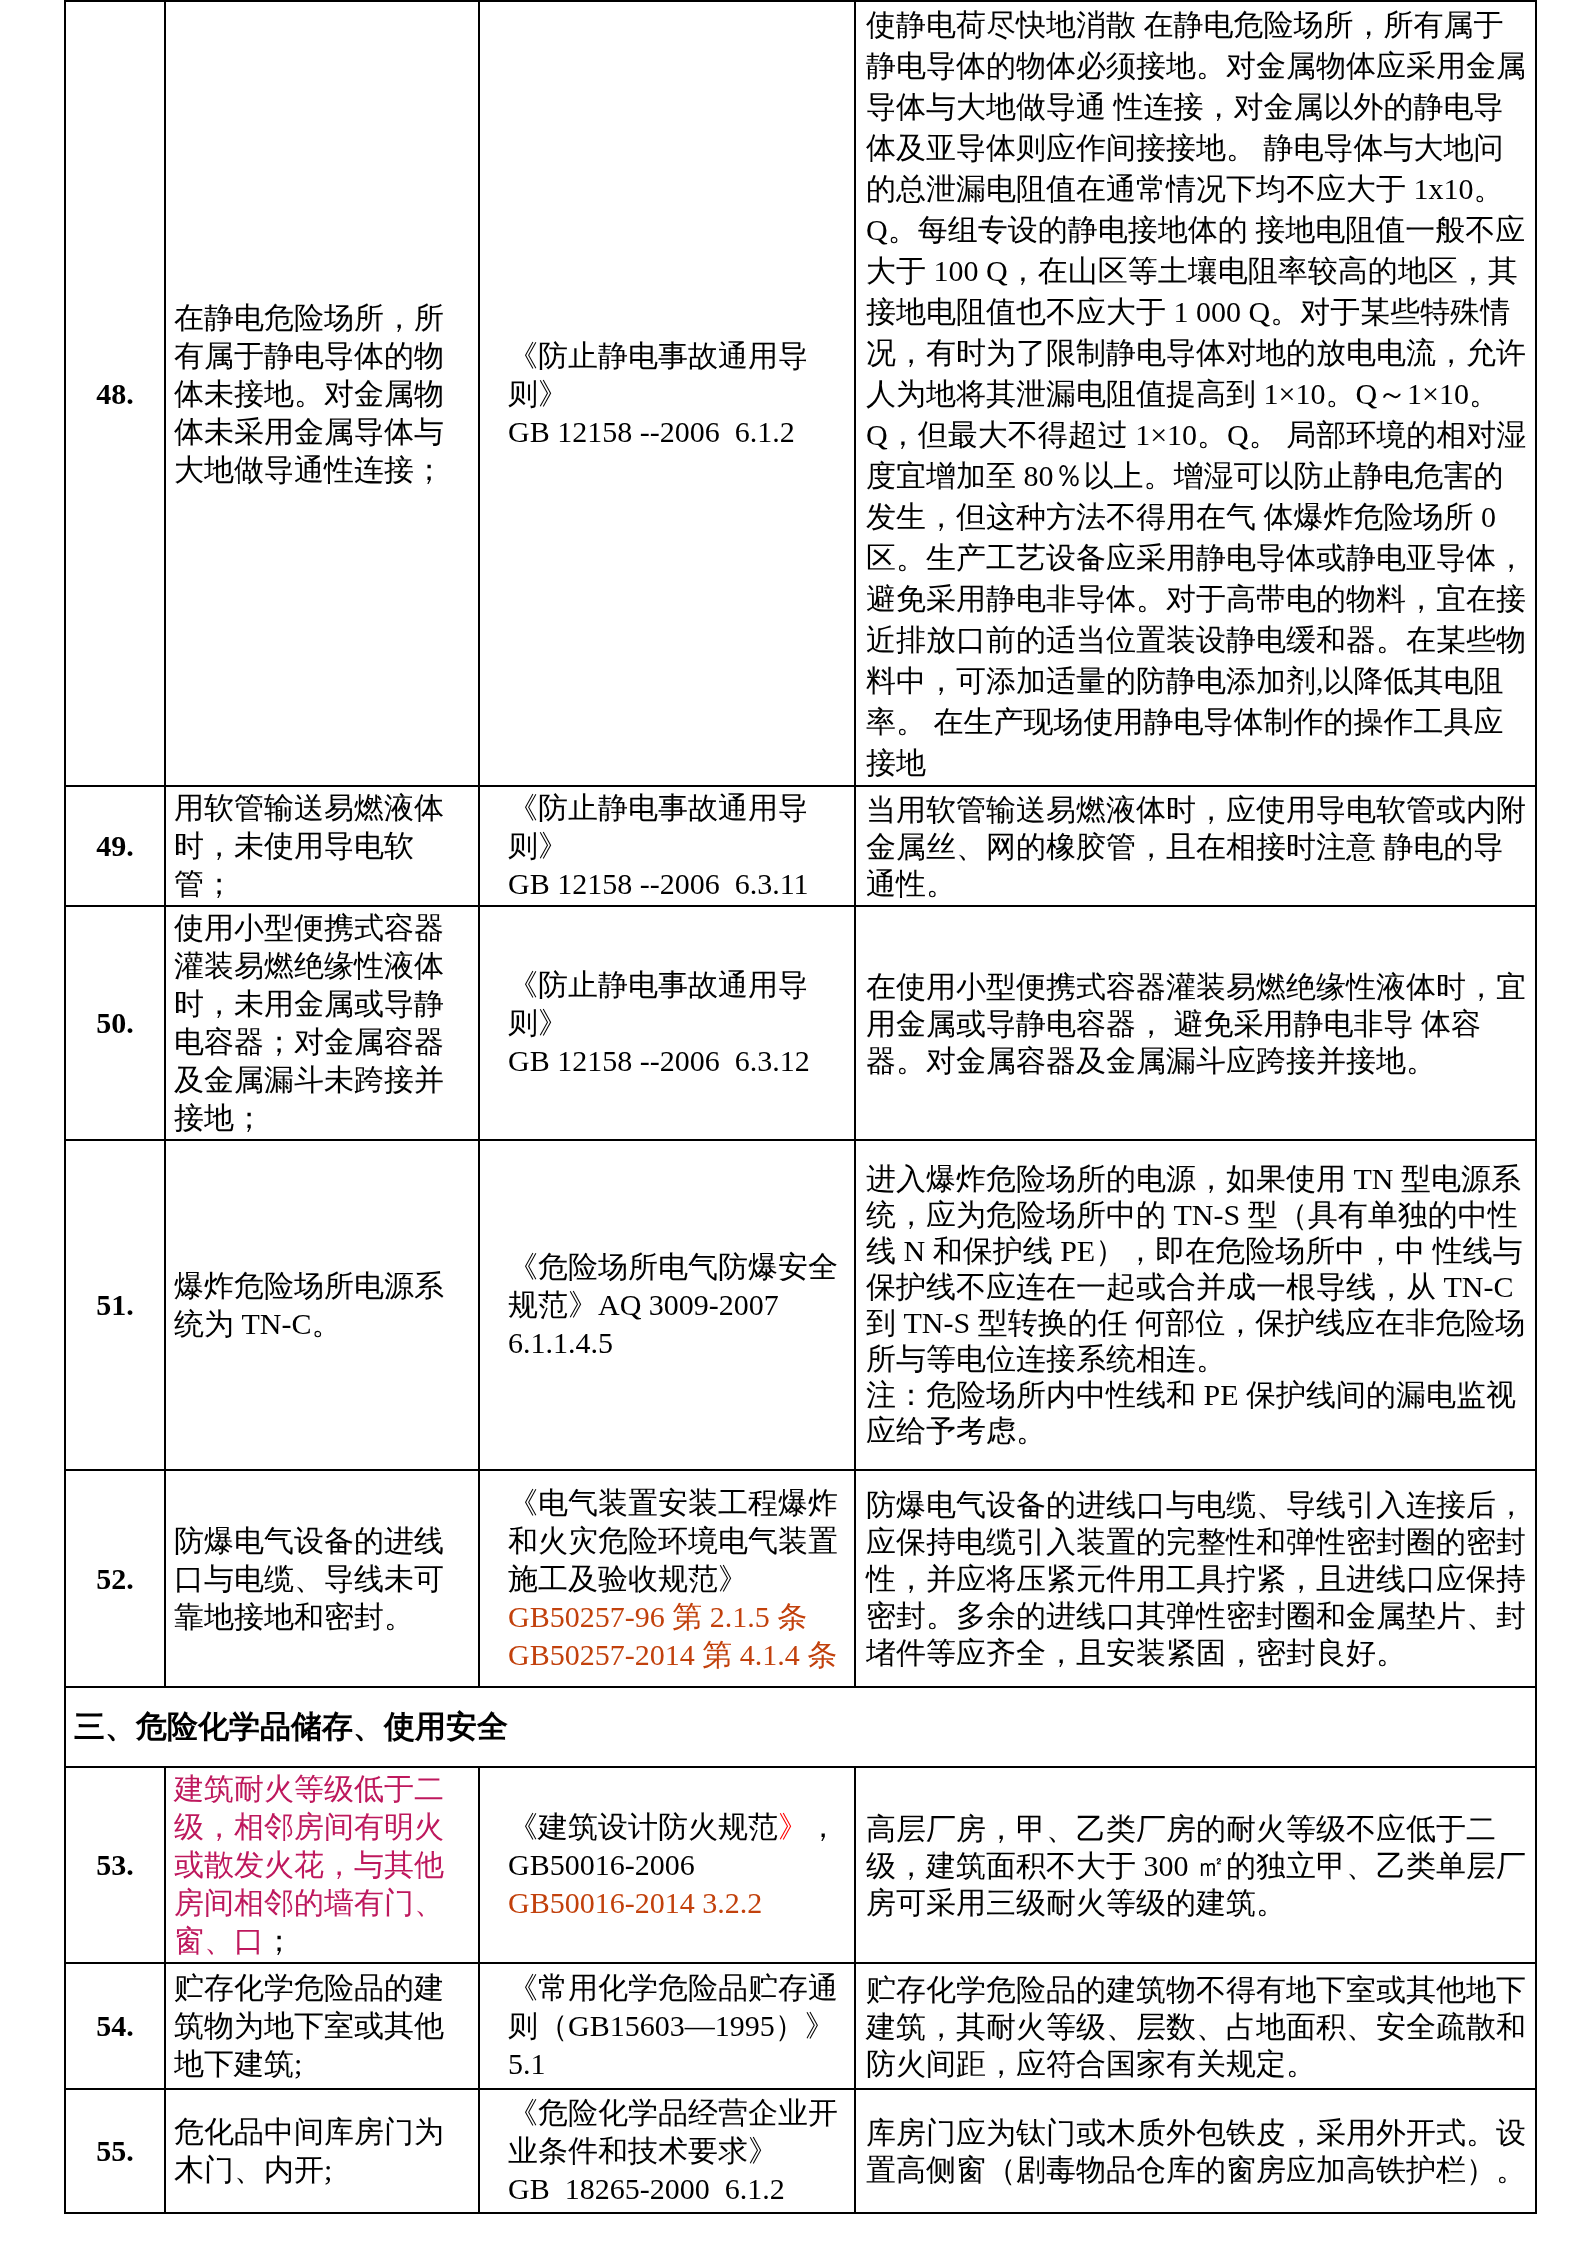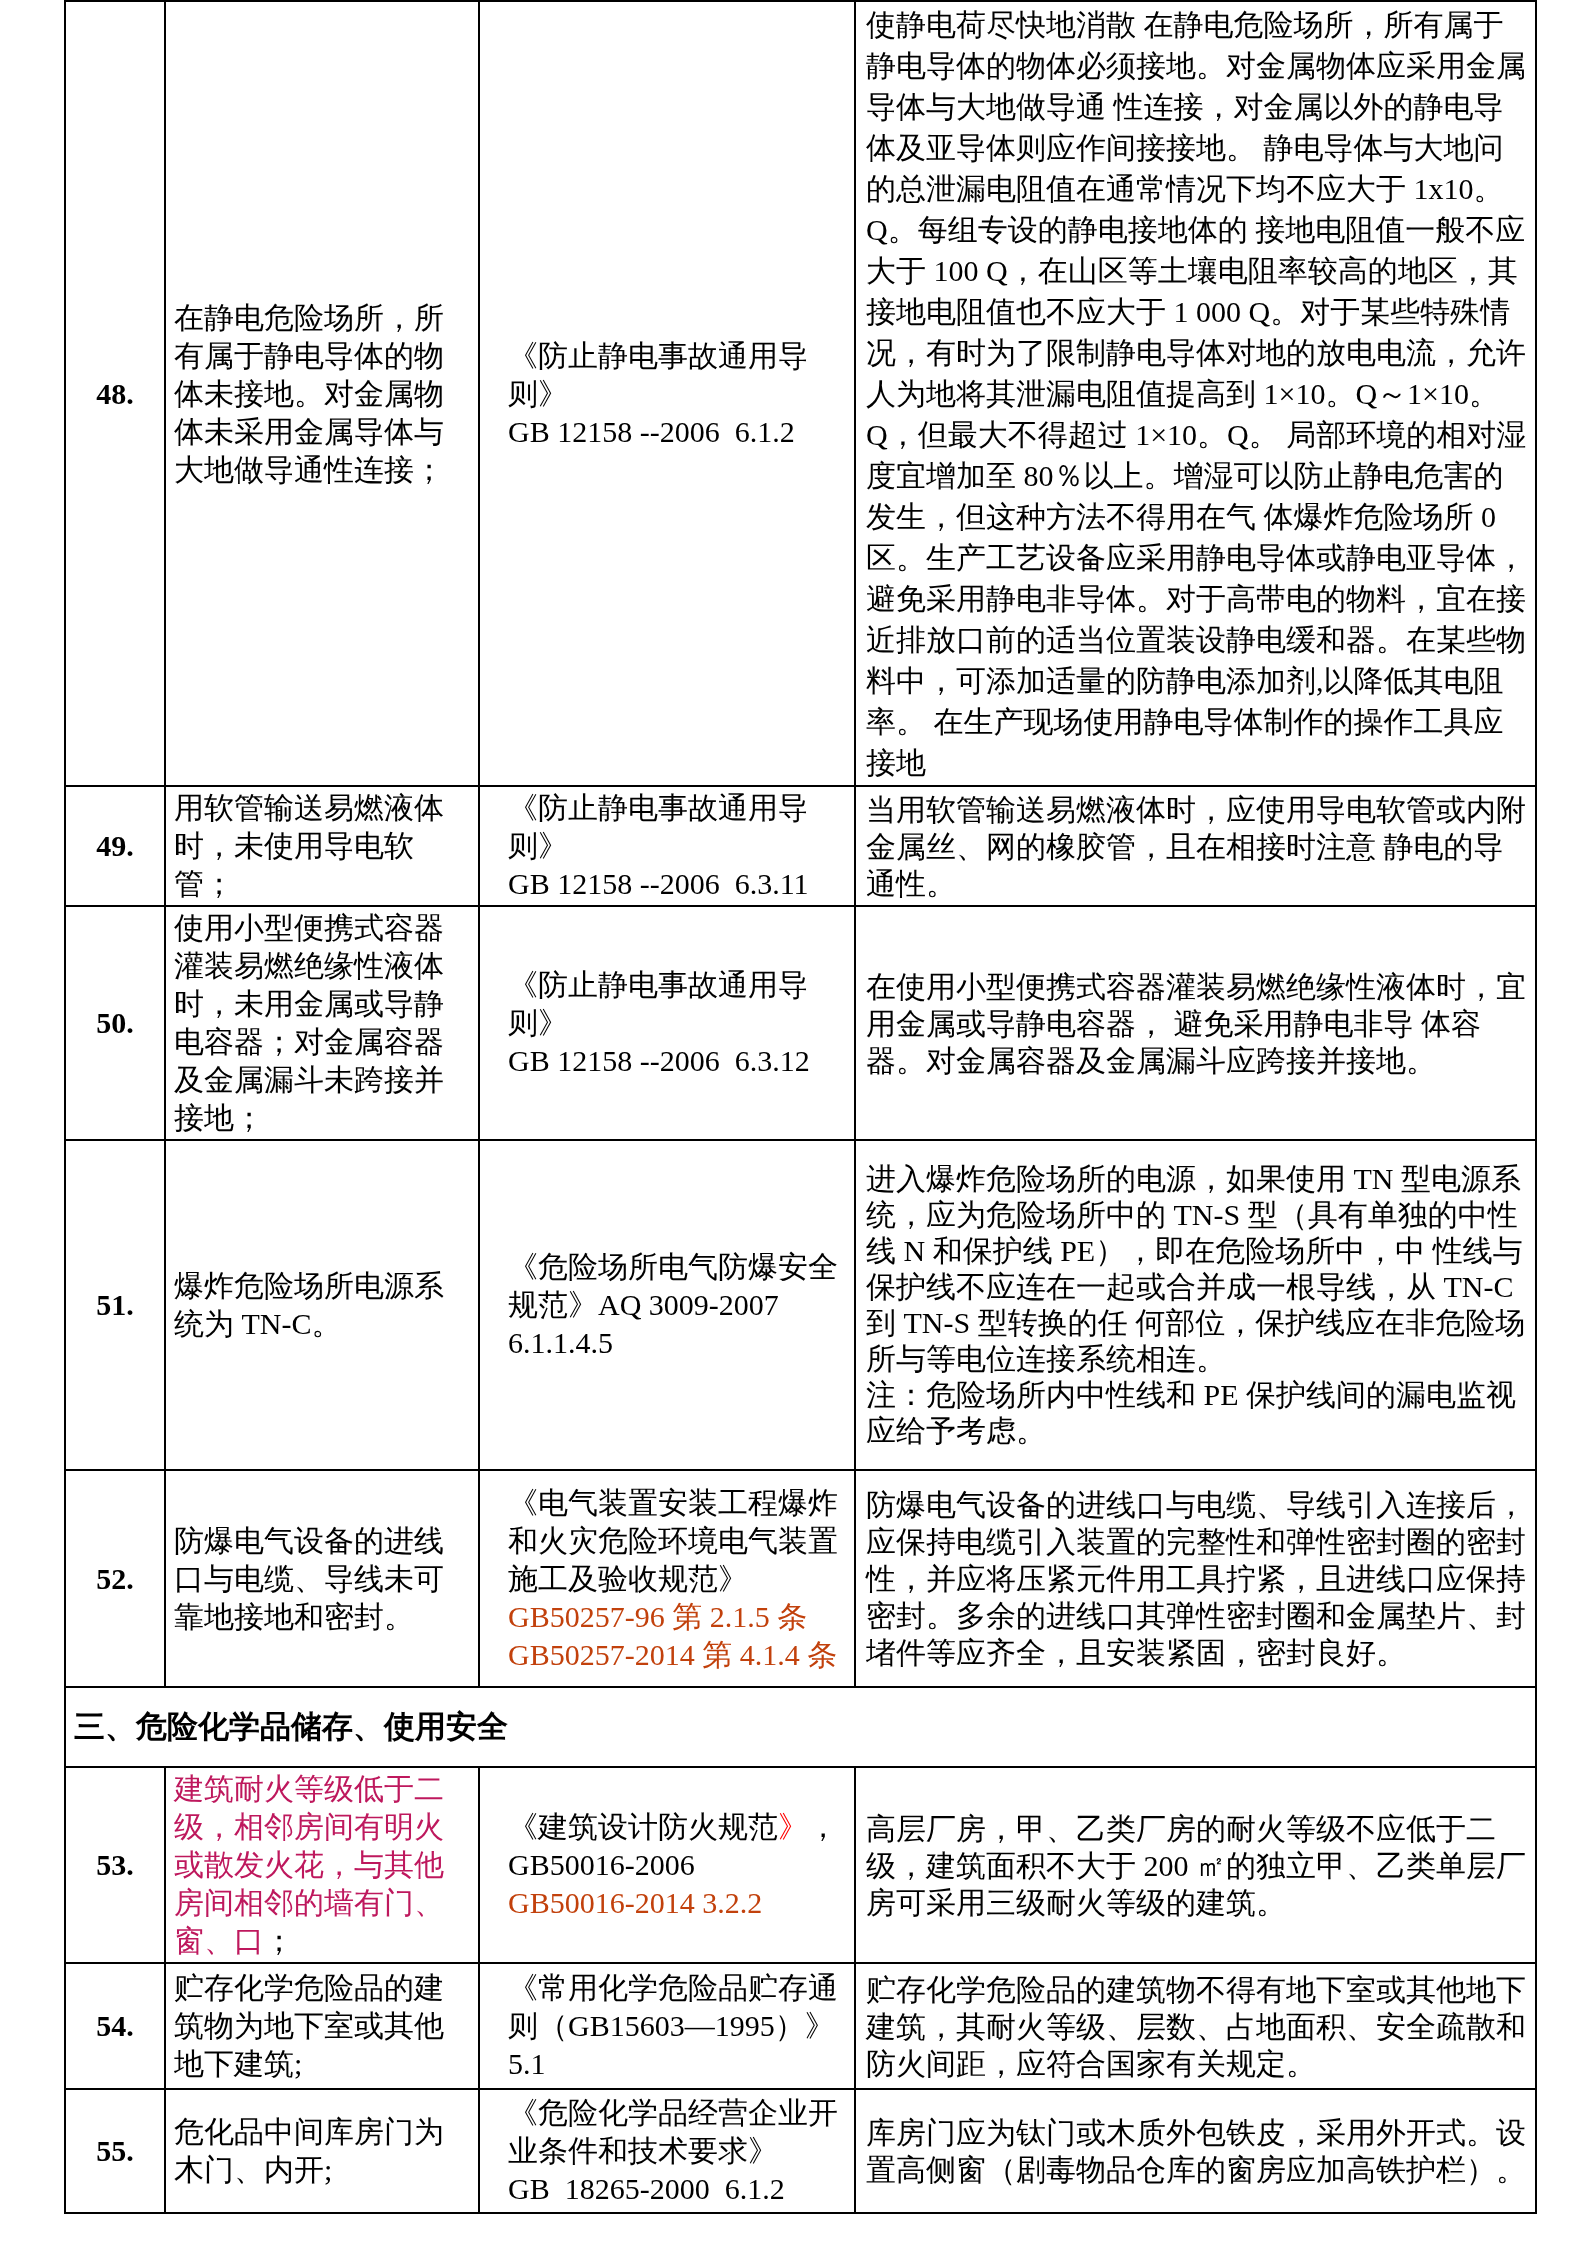--- a/index.html
+++ b/index.html
@@ -106,21 +106,21 @@
   <tr class="rsec">
     <td class="c-section" colspan="4">三、危险化学品储存、使用安全</td>
   </tr>
 
   <tr class="r53">
     <td class="c-num">53.</td>
     <td class="c-problem"><span style="color: #be185d;">建筑耐火等级低于二级，相邻房间有明火或散发火花，与其他房间相邻的墙有门、窗、口</span><span>；</span></td>
     <td class="c-standard"><span>《建筑设计防火规范</span><span style="color: rgb(255, 0, 0);">》</span><span>，
 GB50016-2006
 </span><span style="color: #c2410c;">GB50016-2014 3.2.2</span></td>
-    <td class="c-detail"><span>高层厂房，甲、乙类厂房的耐火等级不应低于二级，建筑面积不大于 200 ㎡的独立甲、乙类单层厂房可采用三级耐火等级的建筑。</span></td>
+    <td class="c-detail"><span>高层厂房，甲、乙类厂房的耐火等级不应低于二级，建筑面积不大于 300 ㎡的独立甲、乙类单层厂房可采用三级耐火等级的建筑。</span></td>
   </tr>
 
   <tr class="r54">
     <td class="c-num">54.</td>
     <td class="c-problem"><span>贮存化学危险品的建筑物为地下室或其他地下建筑;</span></td>
     <td class="c-standard"><span>《常用化学危险品贮存通则（GB15603—1995）》
 5.1</span></td>
     <td class="c-detail"><span>贮存化学危险品的建筑物不得有地下室或其他地下建筑，其耐火等级、层数、占地面积、安全疏散和防火间距，应符合国家有关规定。</span></td>
   </tr>
 

